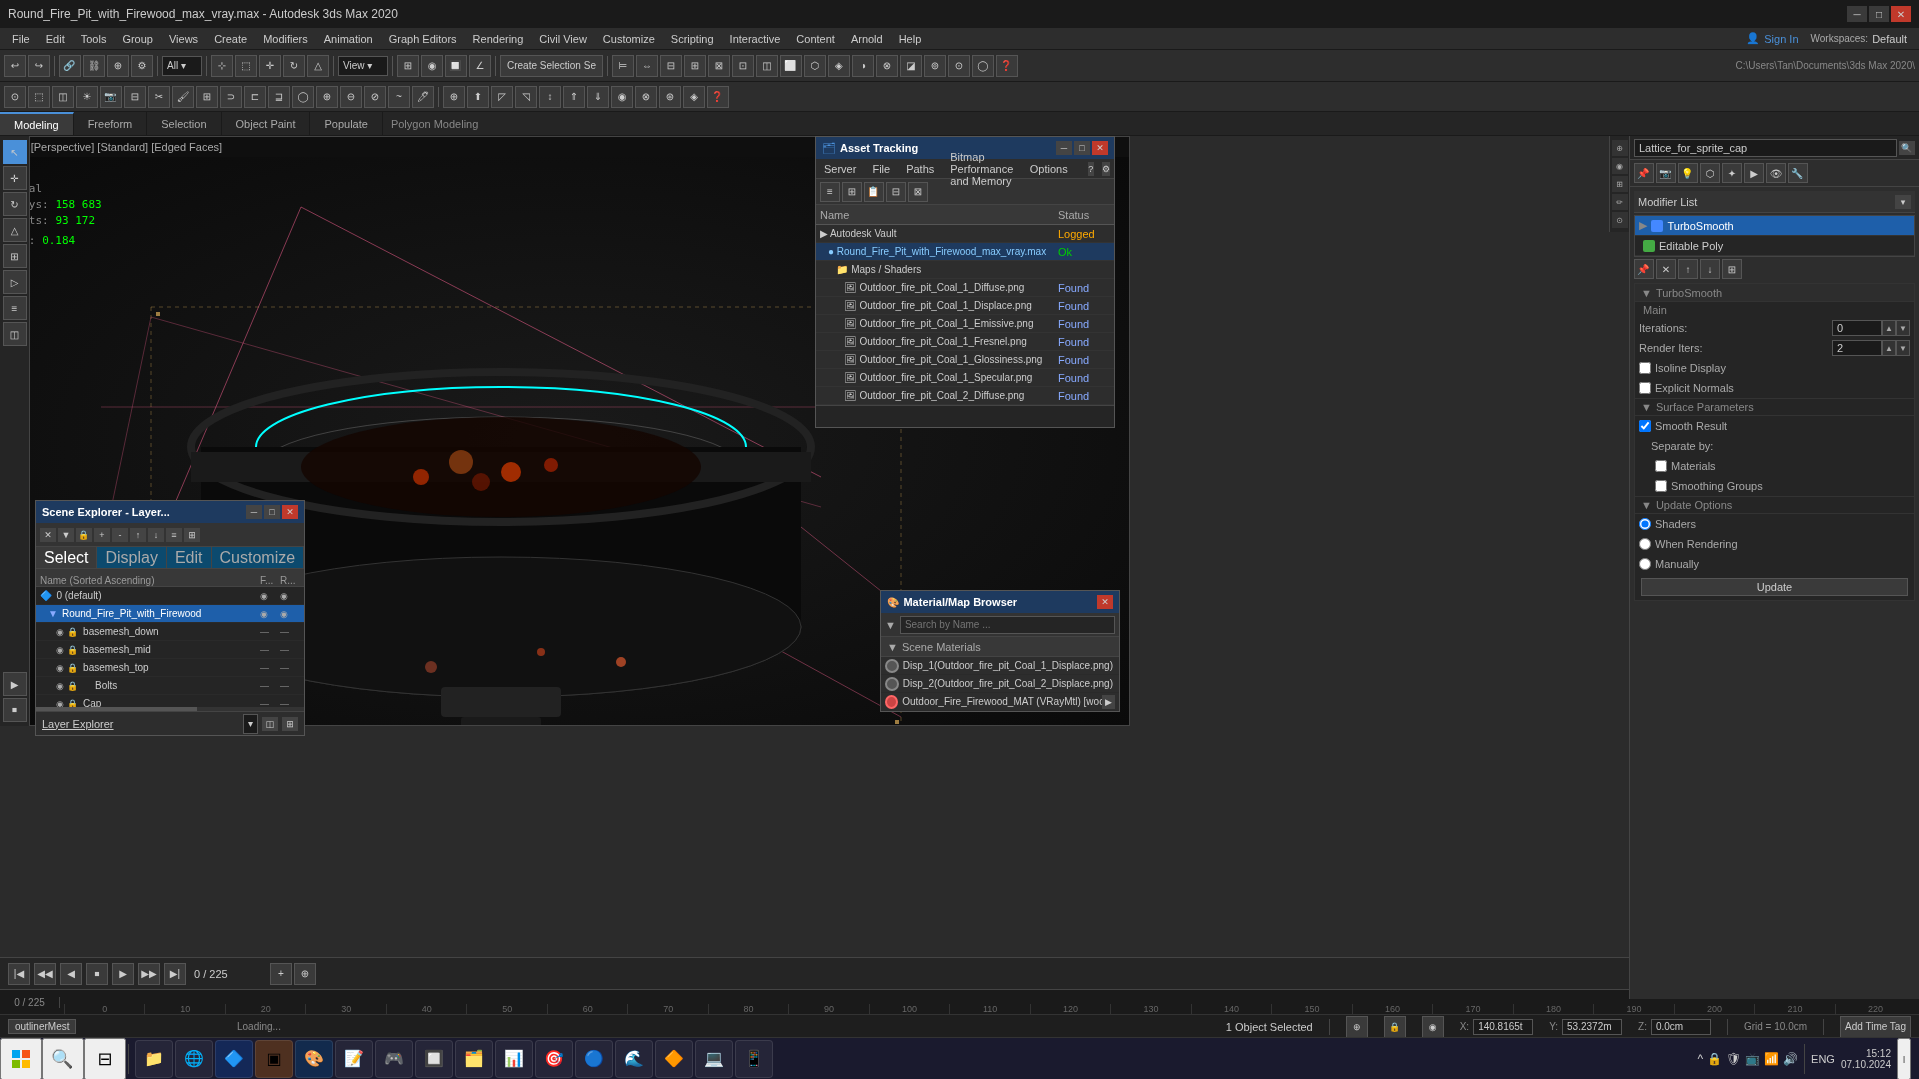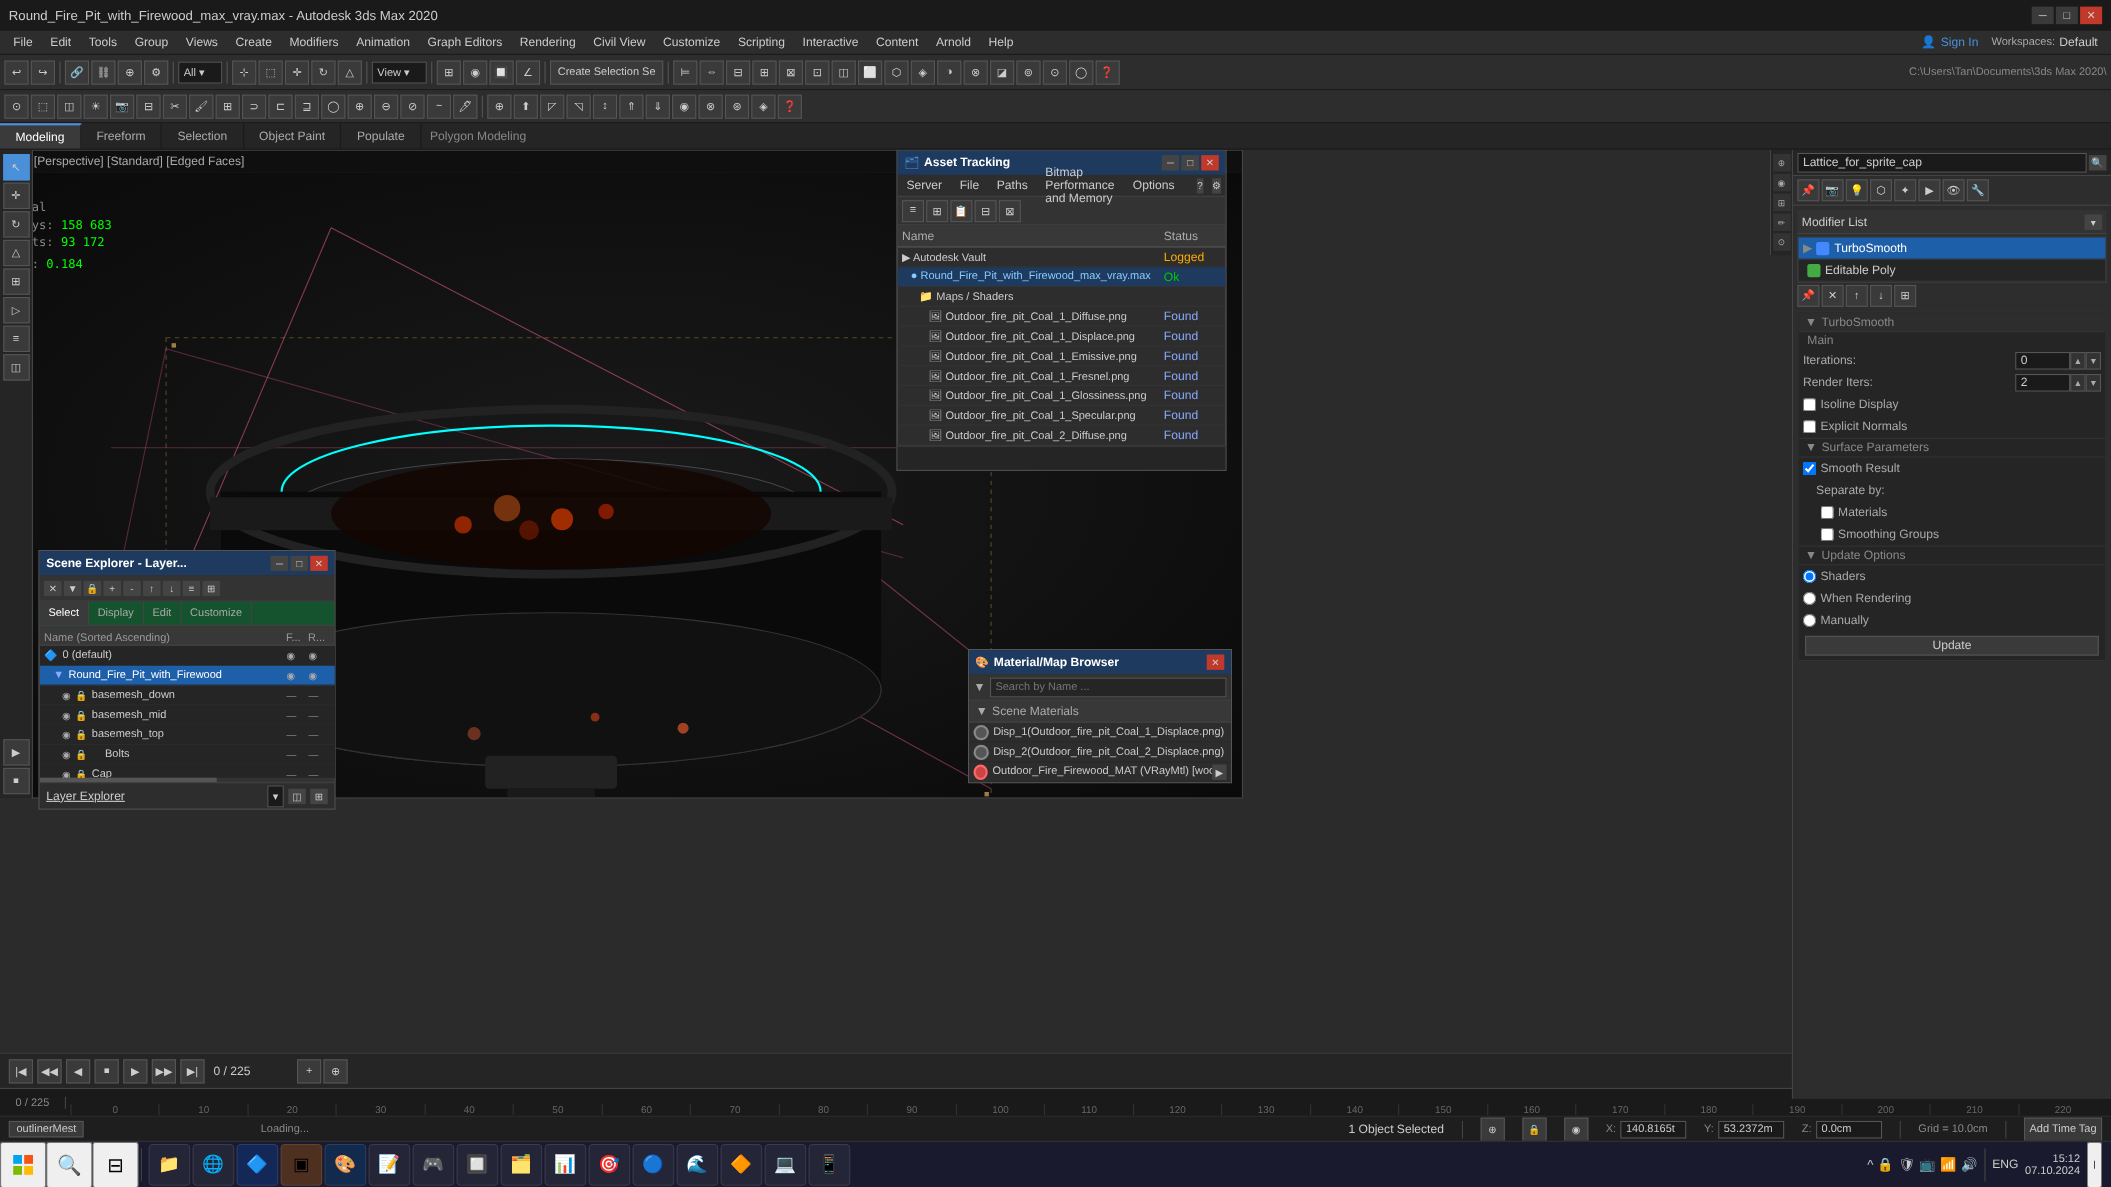--- a/index.html
+++ b/index.html
@@ -301,25 +301,25 @@
       height: 24px;
       background: #333;
       display: flex;
       align-items: center;
       padding: 0 4px;
       gap: 2px;
       border-bottom: 1px solid #444;
     }
     .se-tabs {
       height: 22px;
-      background: #14532d;
+      background: #0c4a6e;
       display: flex;
       align-items: center;
       border-bottom: 1px solid #444;
-      font-size: 10px;
+      font-size: 16px;
     }
     .se-tab {
       padding: 2px 8px;
       cursor: pointer;
       color: #aaa;
       border-right: 1px solid #444;
       height: 100%;
       display: flex;
       align-items: center;
     }

